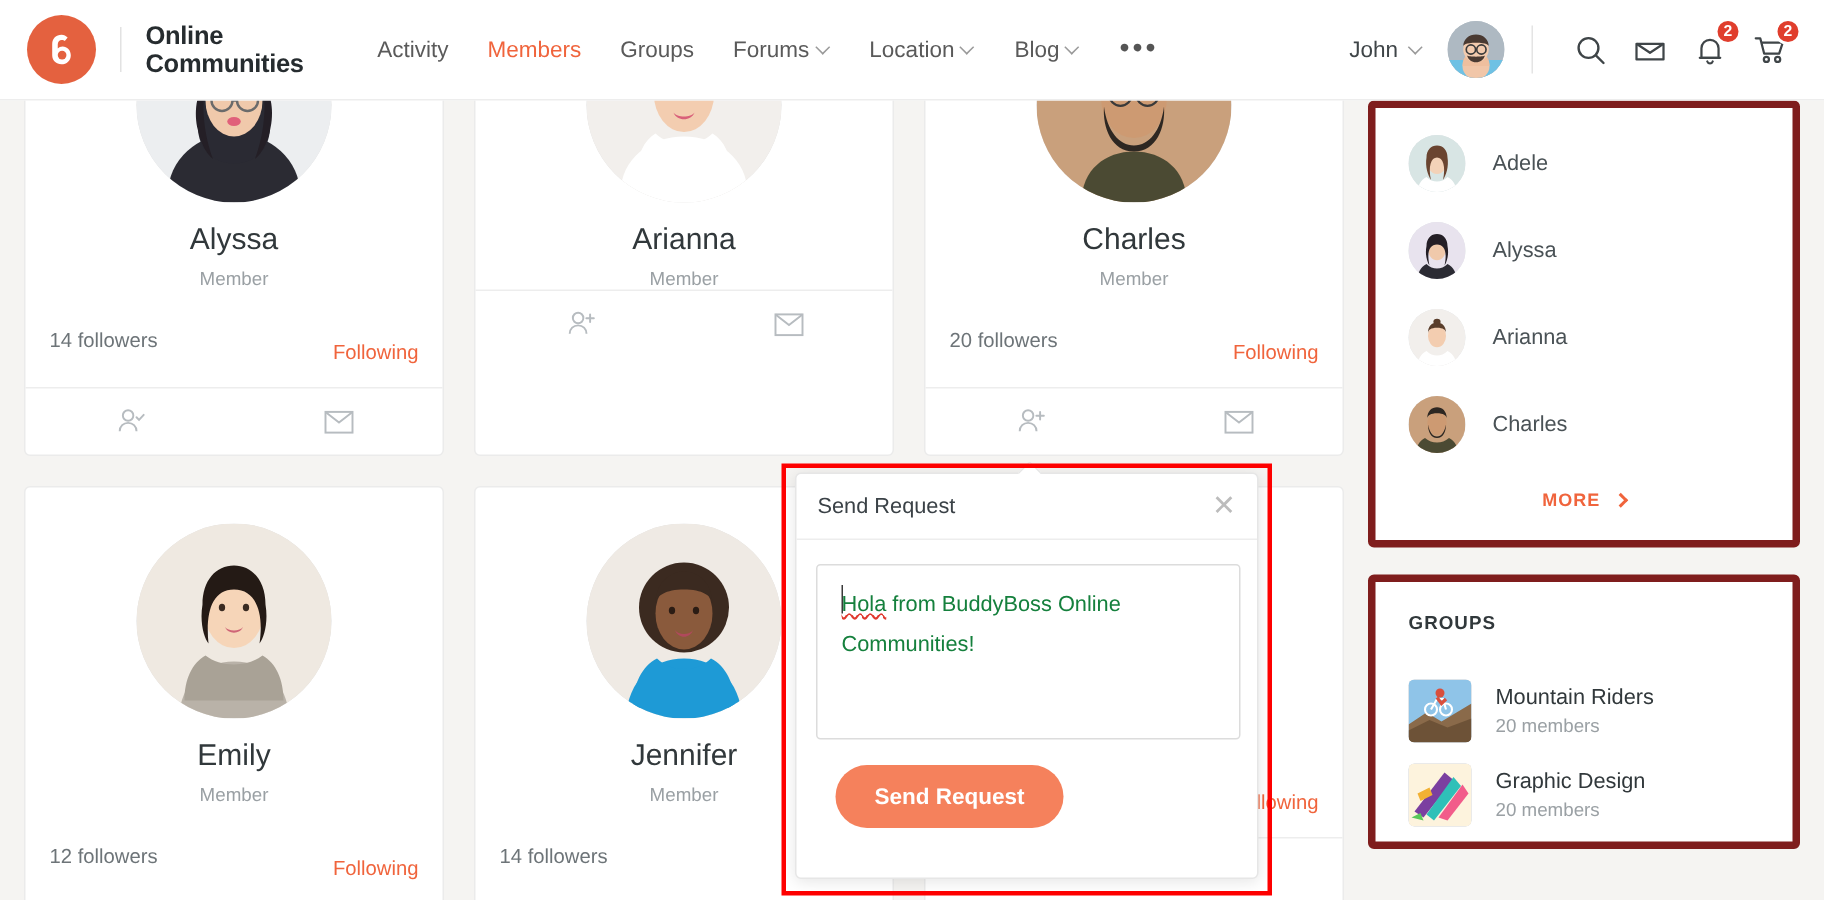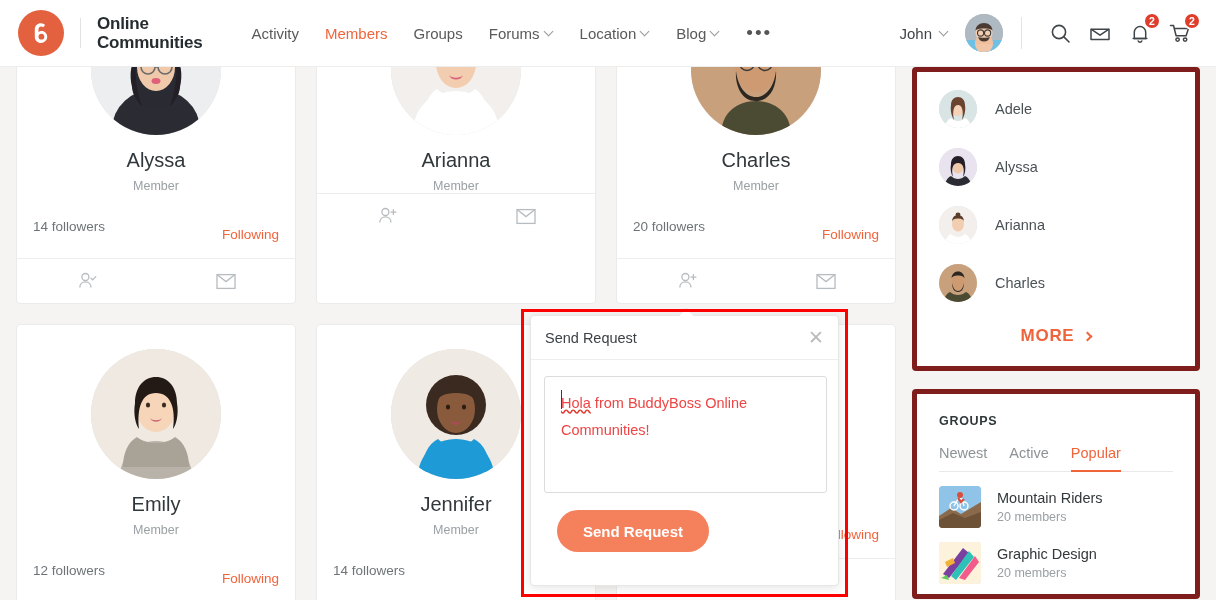--- a/index.html
+++ b/index.html
@@ -140,21 +140,21 @@
     display: flex; align-items: center; gap: 18px;
     padding: 10px 0; cursor: pointer;
   }
   .friend-av {
     width: 38px; height: 38px; border-radius: 50%;
     overflow: hidden; flex: none; background: #dfe3e6;
   }
   .friend-name { font-size: 14.5px; color: #4a5256; }
   .more-link {
     text-align: center; color: #f0643c;
-    font-size: 17px; font-weight: bold; letter-spacing: 0.7px;
+    font-size: 12px; font-weight: bold; letter-spacing: 0.7px;
     padding: 14px 0 6px; cursor: pointer;
     display: flex; align-items: center; justify-content: center; gap: 10px;
   }
   .more-chev {
     display: inline-block; width: 7px; height: 7px;
     border-right: 2px solid #f0643c; border-bottom: 2px solid #f0643c;
     transform: rotate(-45deg);
   }
   .w-groups { padding: 20px 22px 10px; }
   .w-title {
@@ -221,21 +221,21 @@
   .modal-close {
     margin-left: auto; font-size: 19px; color: #bcbcbc;
     cursor: pointer; line-height: 1; font-weight: 300;
   }
   .modal-body { padding: 16px 13px 0; }
   .modal-textarea {
     width: 283px; height: 117px;
     border: 1px solid #dcdcdc; border-radius: 3px;
     padding: 13px 16px;
     font-family: "Liberation Sans", sans-serif;
-    font-size: 14.5px; color: #ef4444; line-height: 1.85;
+    font-size: 14.5px; color: #15803d; line-height: 1.85;
     resize: none; outline: none;
     position: relative;
     overflow: hidden;
   }
   .ta-caret {
     position: absolute; left: 16px; top: 13px;
     width: 1px; height: 19px; background: #3a3a3a;
   }
   .spell {
     text-decoration: underline wavy #e03a2f;
@@ -631,25 +631,20 @@
         <div class="friend-name">Charles</div>
       </div>
       <div class="more-link">
         <span>MORE</span>
         <span class="more-chev"></span>
       </div>
     </div>
 
     <div class="widget w-groups">
       <div class="w-title">GROUPS</div>
-      <div class="g-tabs">
-        <div class="g-tab">Newest</div>
-        <div class="g-tab">Active</div>
-        <div class="g-tab active">Popular</div>
-      </div>
       <div class="group-row">
         <div class="group-thumb">
           <svg width="42" height="42" viewBox="0 0 42 42">
             <rect width="42" height="42" fill="#8fc4e8"></rect>
             <path d="M0 30l12-8 10 6 20-12v26H0z" fill="#8a6a4a"></path>
             <path d="M0 34l14-7 12 5 16-6v16H0z" fill="#6d5237"></path>
             <circle cx="15" cy="20" r="4" fill="none" stroke="#ffffff" stroke-width="1.4"></circle>
             <circle cx="25" cy="20" r="4" fill="none" stroke="#ffffff" stroke-width="1.4"></circle>
             <path d="M15 20l4-7h4l2 7" fill="none" stroke="#ffffff" stroke-width="1.4"></path>
             <circle cx="21" cy="9" r="3" fill="#d94f3d"></circle>

